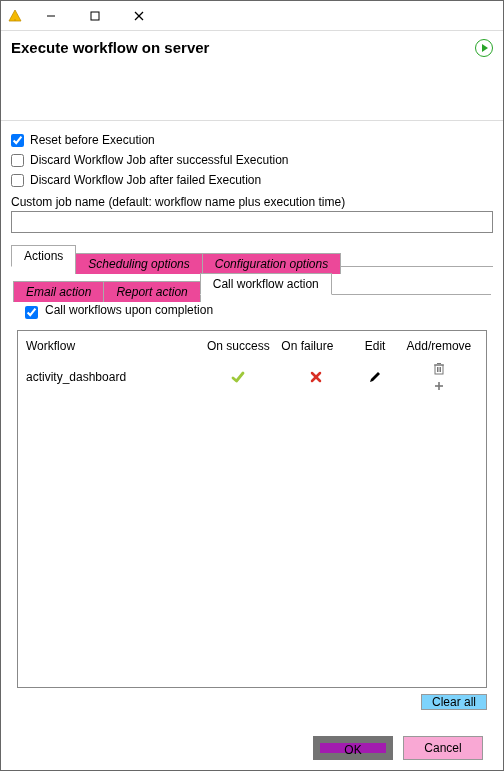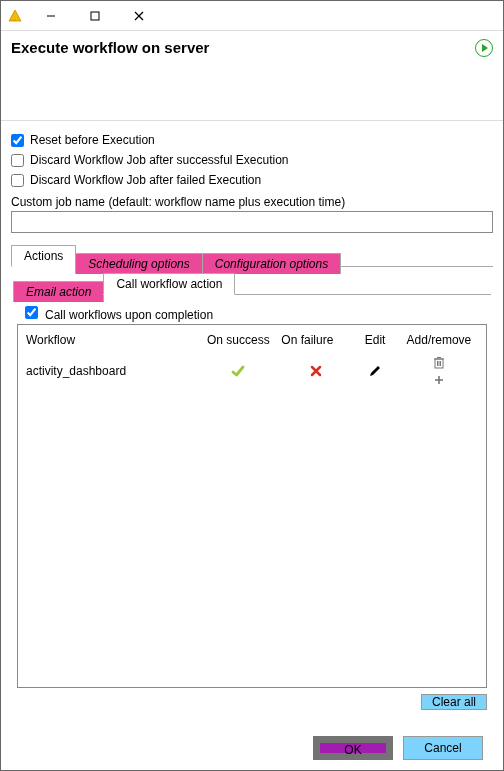--- a/index.html
+++ b/index.html
@@ -125,23 +125,23 @@
     height: 22px;
   }
   .sub-panel {
     padding: 6px 4px 0 4px;
     flex: 1;
     display: flex;
     flex-direction: column;
   }
   .chk-call {
     display: flex;
-    align-items: flex-end;
+    align-items: flex-start;
     gap: 4px;
-    margin: 2px 0 2px 4px;
+    margin: 2px 0 8px 4px;
   }
   
   .table-box {
     border: 1px solid #888;
     flex: 1;
     padding: 4px 6px;
     display: flex;
     flex-direction: column;
   }
   .tbl {
@@ -165,21 +165,21 @@
   
   .clear-row {
     display: flex;
     justify-content: flex-end;
     margin-top: 6px;
   }
   .btn {
     min-width: 80px;
     height: 24px;
     border: 1px solid #999;
-    background: #7dd3fc;
+    background: #f9a8d4;
     font: inherit;
     cursor: default;
     padding: 0 10px;
   }
   .btn-clear {
     min-width: 60px;
     height: 16px;
     background: #7dd3fc;
   }
   
@@ -254,20 +254,21 @@
   <div class="tabs-top">
     <div class="tab active">Actions</div>
     <div class="tab inactive">Scheduling options</div>
     <div class="tab inactive">Configuration options</div>
   </div>
 
   <div class="tab-panel">
 
     <div class="tabs-sub">
       <div class="tab inactive">Email action</div>
+      <div class="tab inactive">Report action</div>
       <div class="tab active">Call workflow action</div>
     </div>
 
     <div class="sub-panel">
       <label class="chk-call">
         <input type="checkbox" checked="" style="">
         <span>Call workflows upon completion</span>
       </label>
 
       <div class="table-box">

